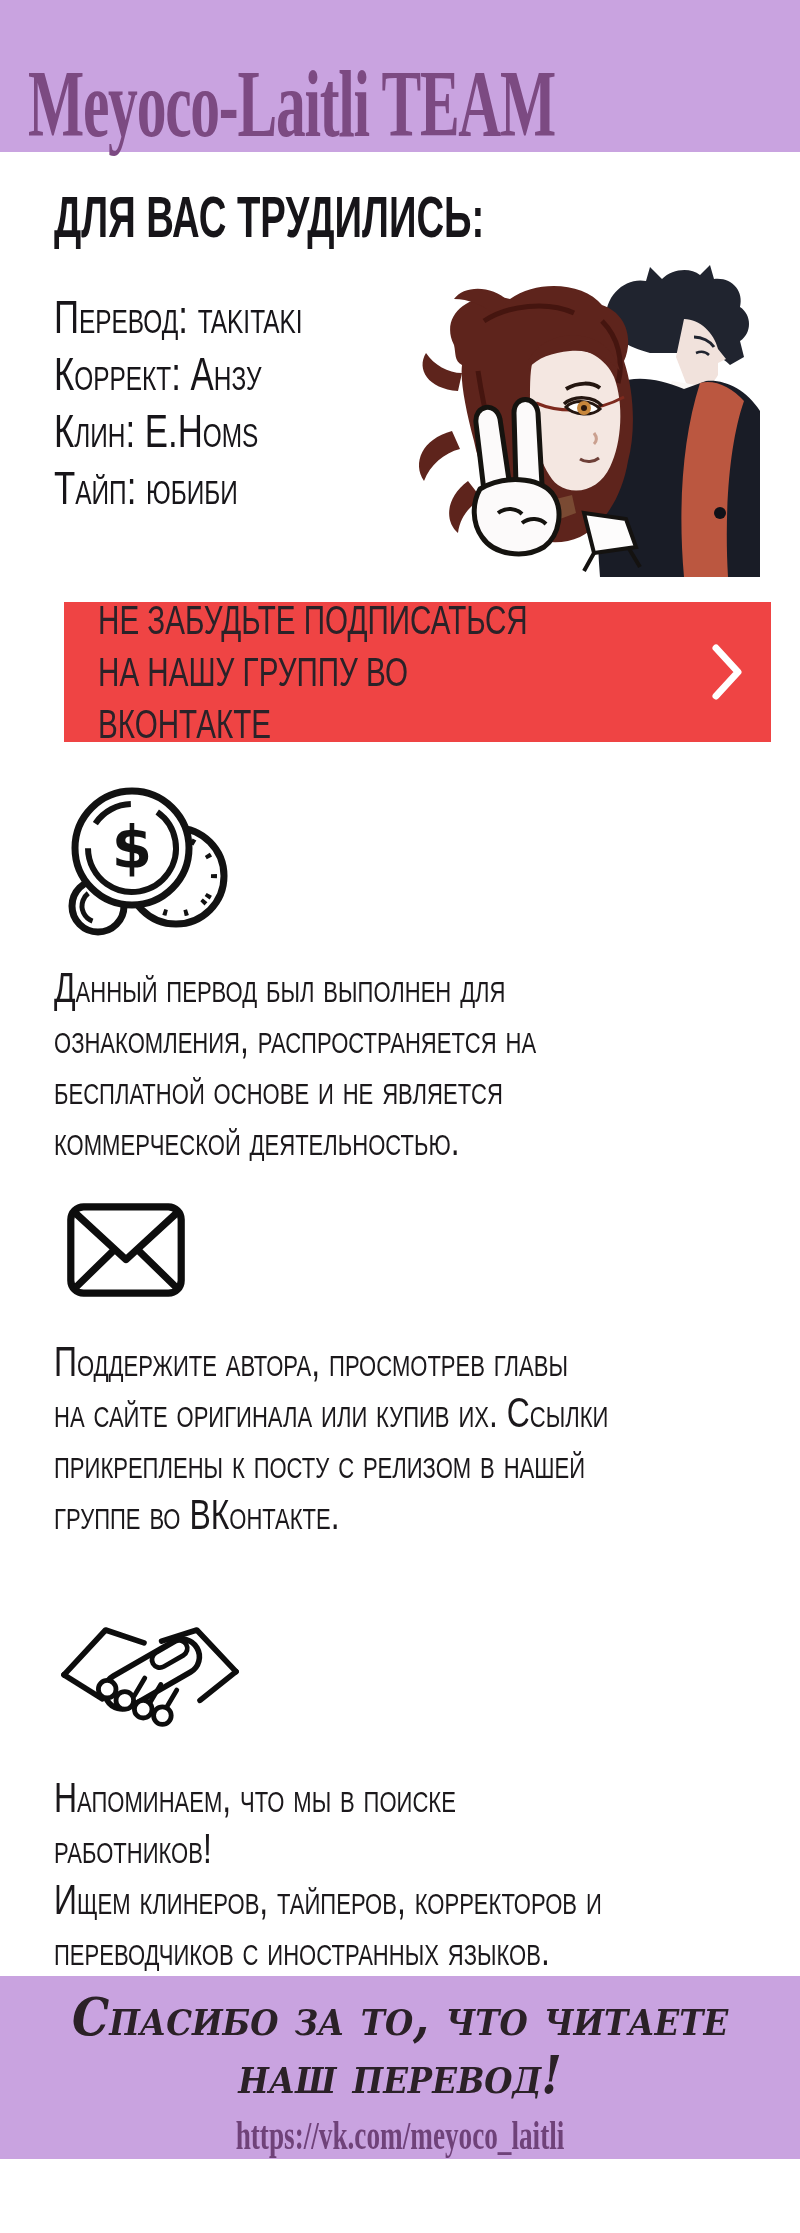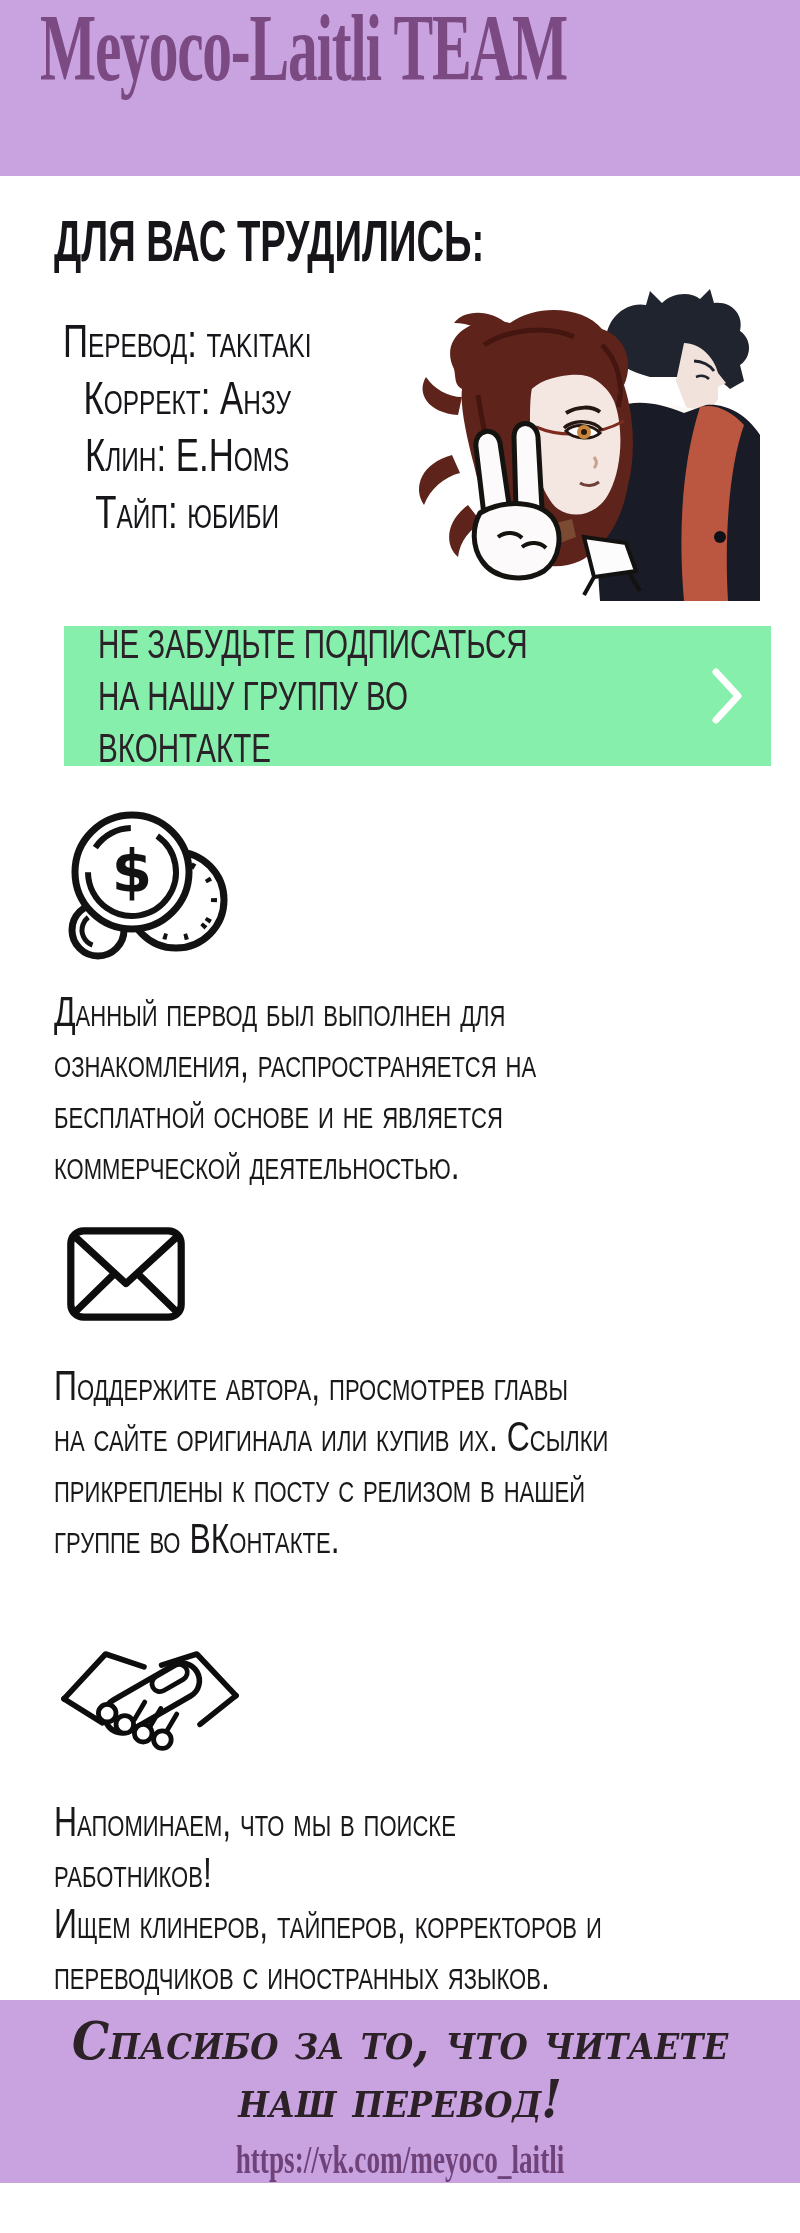--- a/index.html
+++ b/index.html
@@ -2,51 +2,51 @@
 <html><head>
 <meta charset="utf-8">
 <style>
   html,body{margin:0;padding:0;}
   body{
     width:800px;height:2233px;overflow:hidden;background:#ffffff;
     font-family:"Liberation Sans", sans-serif;color:#1b181b;
   }
   
   .header{
-    height:176px;background:#c9a3e0;box-sizing:border-box;
-    display:flex;align-items:flex-start;justify-content:space-between;
-    padding:0 34px 0 40px;
+    height:152px;background:#c9a3e0;box-sizing:border-box;
+    display:flex;align-items:flex-end;justify-content:space-between;
+    padding:0 34px 0 28px;
   }
   .title{
     font-family:"Liberation Serif", serif;font-weight:bold;
     font-size:96px;line-height:1;color:#7c4a82;white-space:nowrap;
     transform:scaleX(0.62);transform-origin:left center;letter-spacing:-2px;
   }
   
   .cond{
     font-variant:small-caps;font-variant-caps:small-caps;
     transform-origin:left top;white-space:pre-line;
   }
   .main{position:relative;margin-left:16px;}
   .heading{
     margin:34px 0 0 38px;font-size:58px;line-height:62px;font-weight:600;
     color:#171519;transform:scaleX(0.66);
   }
-  .credits{margin:40px 0 0 38px;width:360px;text-align:center;}
+  .credits{margin:40px 0 0 38px;width:360px;}
   .credit-line{
     font-size:47px;line-height:57px;font-weight:500;color:#171519;
     transform:scaleX(0.74);white-space:nowrap;
   }
   .art{
     position:absolute;top:75px;right:40px;width:372px;height:316px;
     overflow:hidden;background:#fff;
   }
   
   .banner{
-    margin:86px 0 0 48px;width:707px;height:140px;background:#86efac;
+    margin:86px 0 0 48px;width:707px;height:140px;background:#ef4444;
     box-sizing:border-box;display:flex;align-items:center;
     padding:0 26px 0 34px;cursor:pointer;
   }
   .banner-text{
     flex:1;font-size:40px;line-height:52px;font-weight:500;color:#2a2228;
     transform:scaleX(0.74);
   }
   
   .icon-wrap{margin-left:42px;line-height:0;}
   .iw-coins{margin-top:36px;}

